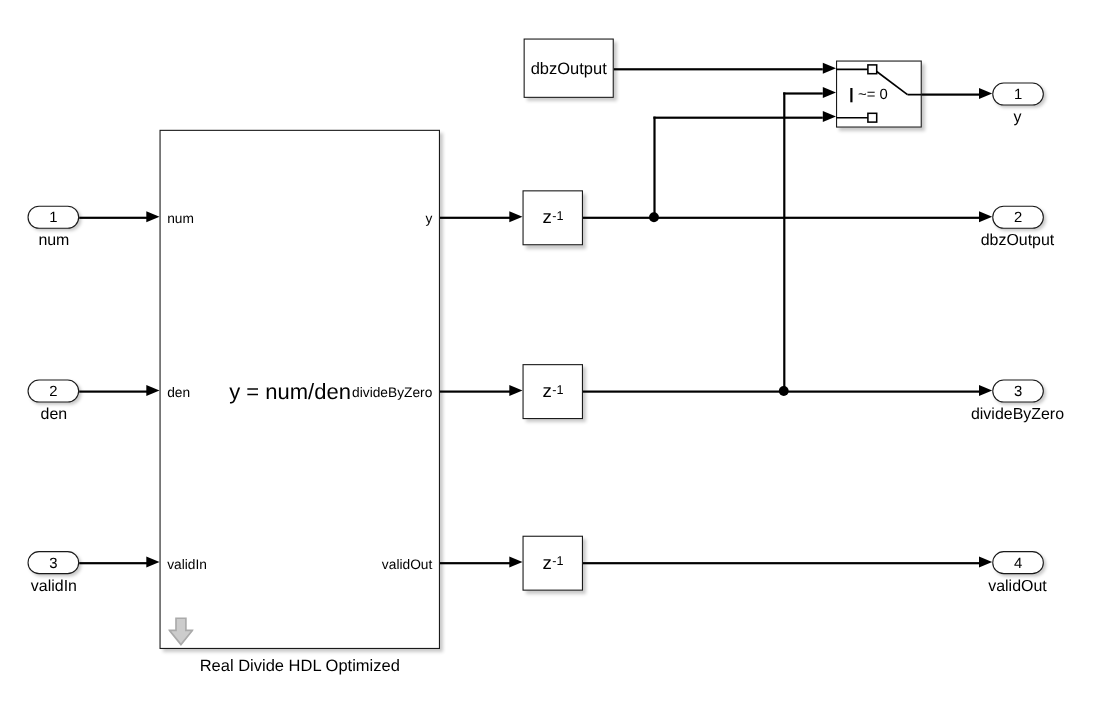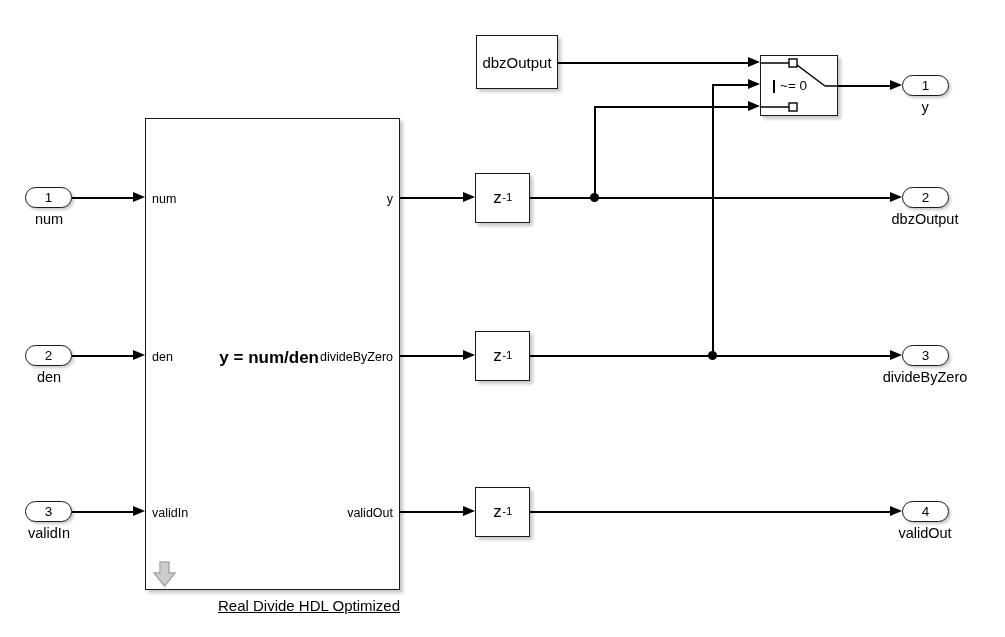--- a/index.html
+++ b/index.html
@@ -42,30 +42,28 @@
     position: absolute;
     font-size: 12.5px;
     line-height: 16px;
     white-space: nowrap;
   }
   .mb-port.in  { left: 6px; }
   .mb-port.out { right: 6px; text-align: right; }
   .mb-eq {
     position: absolute;
     right: 80px; top: 230px;
-    font-size: 17px; line-height: 17px;
+    font-size: 20px; line-height: 17px;
     white-space: nowrap;
-    font-weight: bold;
   }
   .block-name {
     position: absolute;
-    text-align: right;
+    text-align: center;
     font-size: 15px;
     line-height: 17px;
-    text-decoration: underline;
   }
   .const-label {
     width: 100%; height: 100%;
     display: flex; align-items: center; justify-content: center;
     font-size: 15px;
   }
   .delay-label {
     width: 100%; height: 100%;
     display: flex; align-items: center; justify-content: center;
     font-size: 17px;

